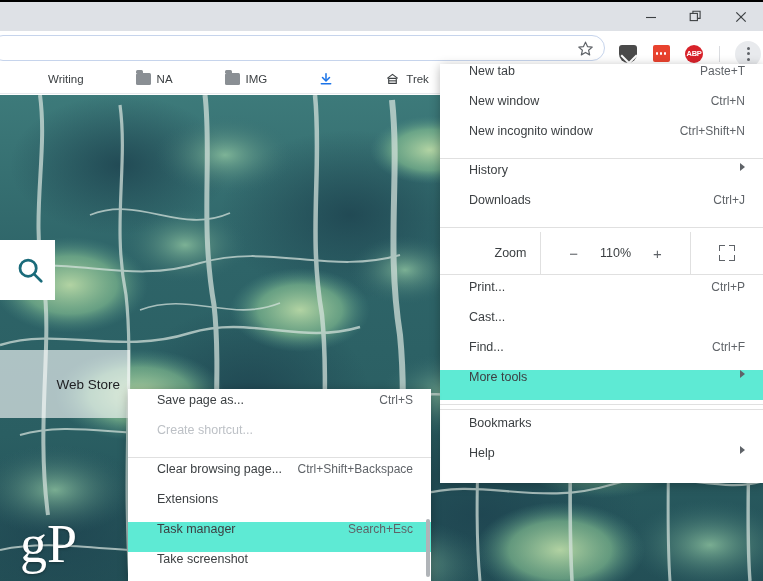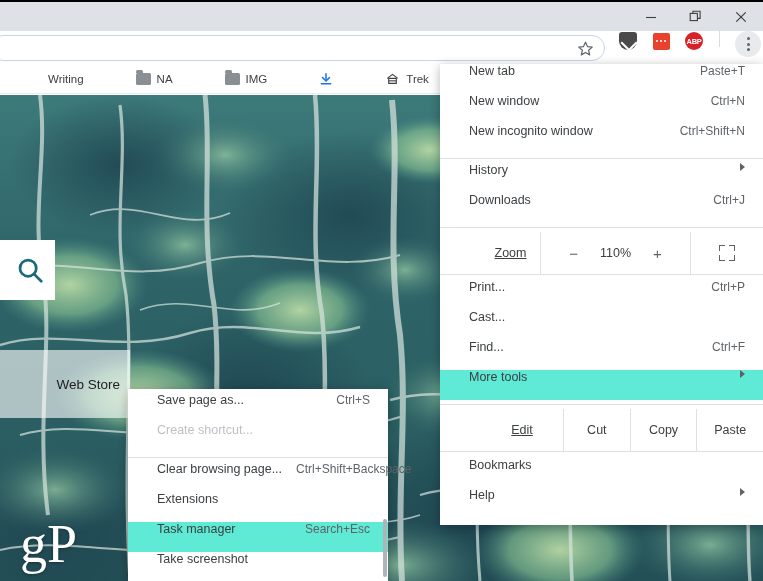--- a/index.html
+++ b/index.html
@@ -52,22 +52,22 @@
     background: #ffffff;
     display: flex; align-items: center; justify-content: flex-end;
     padding-right: 10px;
   }
   .omni-text {
     flex: 1; font-size: 12px; color: #202124;
     padding-left: 30px; white-space: nowrap; overflow: hidden;
   }
   .star-icon { color: #5f6368; display: flex; align-items: center; }
   .ext-icons {
-    position: absolute; left: 618px; top: 0;
-    height: 33px; display: flex; align-items: flex-start; gap: 13px;
+    position: absolute; left: 618px; top: 6px;
+    height: 33px; display: flex; align-items: center; gap: 13px;
   }
   .ext-icon { width: 20px; height: 20px; display: flex; align-items: center; justify-content: center; }
   .ico-pocket {
     width: 18px; height: 18px;
     background: #4a4a4a;
     border-radius: 3px 3px 9px 9px;
     position: relative;
   }
   .ico-pocket::after {
     content: ""; position: absolute;
@@ -171,21 +171,21 @@
   }
 
   
   .menu {
     position: absolute;
     background: #ffffff;
     box-shadow: 0 2px 10px rgba(0,0,0,0.28);
     font-size: 12.5px; color: #3c4043;
   }
   .main-menu { left: 440px; top: 64px; width: 323px; }
-  .sub-menu  { left: 128px; top: 389px; width: 260px; }
+  .sub-menu  { left: 128px; top: 389px; width: 303px; }
 
   .mi {
     display: flex; align-items: flex-start;
     height: 30px; padding: 0 18px 0 29px;
     white-space: nowrap;
   }
   .mi .lbl { flex: 1; }
   .mi .acc { color: #5f6368; font-size: 12px; padding-left: 14px; }
   .mi.hl { background: #5eead4; }
   .mi.disabled { color: #bdc1c6; }
@@ -200,21 +200,21 @@
   .sep { height: 1px; background: #e0e0e0; margin: 4px 0; }
   .sep0 { height: 1px; background: #e0e0e0; }
 
   
   .row-split { display: flex; align-items: stretch; height: 42px; }
   .row-split .cell {
     display: flex; align-items: center; justify-content: center;
     border-left: 1px solid #e0e0e0;
   }
   .row-split .cell:first-child { border-left: none; }
-  .cell-label { justify-content: flex-end; padding-left: 41px; width: 100px; text-decoration: underline; }
+  .cell-label { justify-content: flex-end; padding-left: 41px; width: 100px; }
   .zoom-mid { width: 150px; justify-content: space-around !important; padding: 0 14px; }
   .zoom-mid .zbtn { font-size: 15px; color: #5f6368; width: 22px; text-align: center; }
   .zoom-mid .zval { font-size: 12.5px; color: #3c4043; }
   .zoom-full { flex: 1; }
   .fs-icon { width: 16px; height: 16px; position: relative; }
   .fs-icon span { position: absolute; width: 6px; height: 6px; }
   .fs-tl { left: 0; top: 0; border-left: 1.6px solid #5f6368; border-top: 1.6px solid #5f6368; }
   .fs-tr { right: 0; top: 0; border-right: 1.6px solid #5f6368; border-top: 1.6px solid #5f6368; }
   .fs-bl { left: 0; bottom: 0; border-left: 1.6px solid #5f6368; border-bottom: 1.6px solid #5f6368; }
   .fs-br { right: 0; bottom: 0; border-right: 1.6px solid #5f6368; border-bottom: 1.6px solid #5f6368; }
@@ -498,34 +498,20 @@
       <span class="lbl">Find...</span>
       <span class="acc">Ctrl+F</span>
     </div>
     <div class="mi hl">
       <span class="lbl">More tools</span>
       <span class="arrow"></span>
     </div>
 
     <div class="sep"></div>
 
-    <div class="row-split">
-      <div class="cell cell-label edit-label">
-        <span>Edit</span>
-      </div>
-      <div class="cell edit-cell">
-        <span>Cut</span>
-      </div>
-      <div class="cell edit-cell">
-        <span>Copy</span>
-      </div>
-      <div class="cell edit-cell">
-        <span>Paste</span>
-      </div>
-    </div>
 
     <div class="sep0"></div>
     <div style="height:6px"></div>
 
     <div class="mi">
       <span class="lbl">Bookmarks</span>
     </div>
     <div class="mi">
       <span class="lbl">Help</span>
       <span class="arrow"></span>

